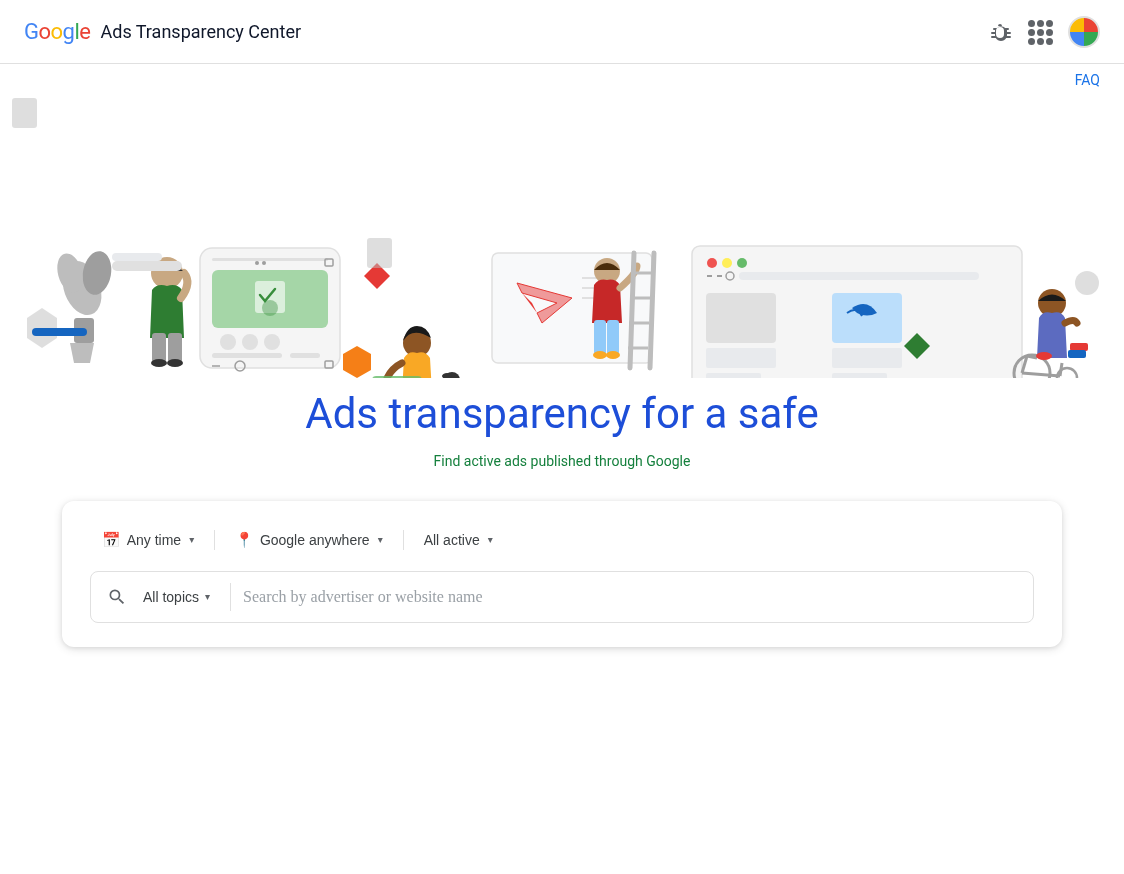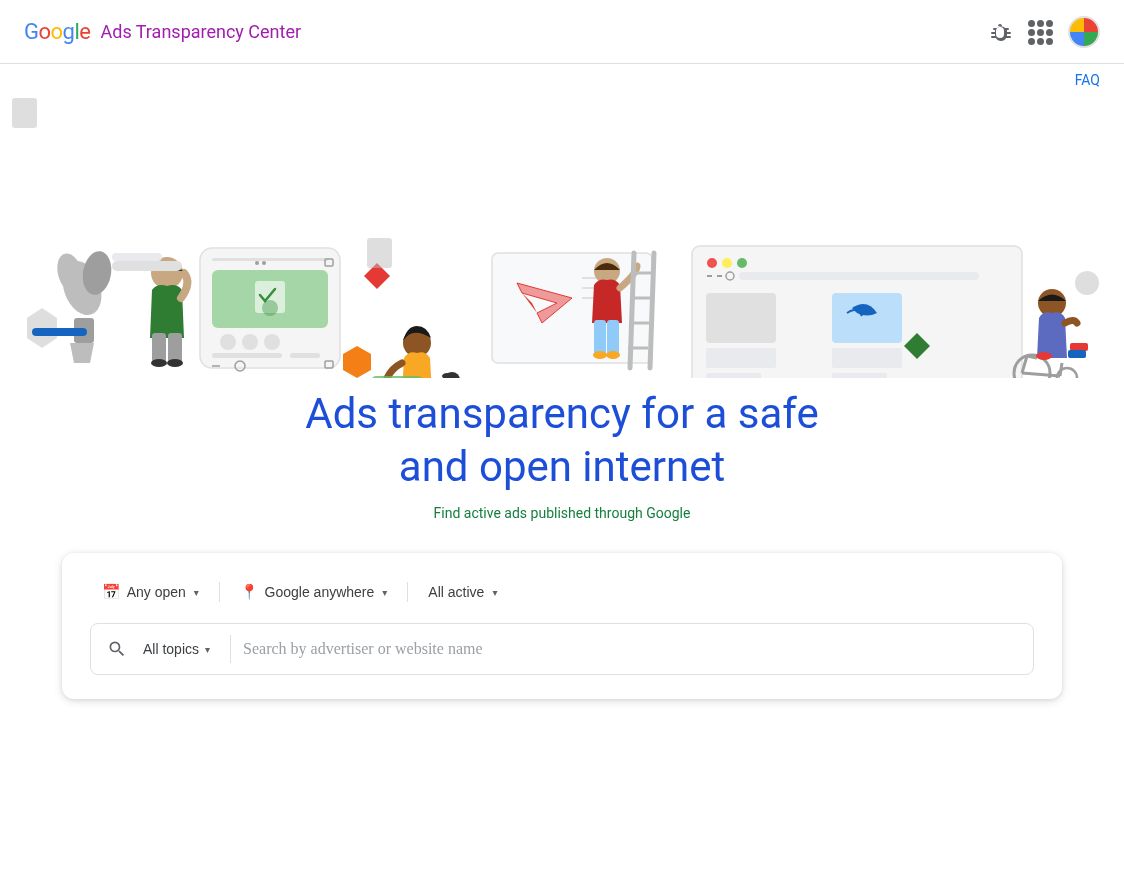--- a/index.html
+++ b/index.html
@@ -25,21 +25,21 @@
       font-size: 22px;
       font-weight: 400;
       letter-spacing: -0.5px;
     }
     .g-blue { color: #4285F4; }
     .g-red { color: #EA4335; }
     .g-yellow { color: #FBBC05; }
     .g-green { color: #34A853; }
     .header-title {
       font-size: 18px;
-      color: #a21caf;
+      color: #0f172a;
       font-weight: 400;
       margin-left: 2px;
     }
     .header-right {
       display: flex;
       align-items: center;
       gap: 16px;
     }
     .bug-icon {
       width: 24px;
@@ -404,30 +404,29 @@
     <rect x="100" y="163" width="70" height="10" rx="5" fill="#e0e0e0"></rect>
     <rect x="100" y="155" width="50" height="8" rx="4" fill="#e8eaed"></rect>
 
     <polygon points="345,248 331,256 331,272 345,280 359,272 359,256" fill="#f57f17"></polygon>
   </svg>
 </div>
 
 <div class="main-content">
   <h1 class="hero-title">
     <span>Ads transparency for a safe</span><br>
-    <span>and open internet</span>
   </h1>
   <p class="hero-subtitle">Find active ads published through Google</p>
 
   <div class="search-card">
 
     <div class="filter-row">
       <button class="filter-btn">
         <span style="font-size:15px;">📅</span>
-        <span>Any open</span>
+        <span>Any time</span>
         <span class="chevron">▾</span>
       </button>
       <div class="filter-divider"></div>
       <button class="filter-btn">
         <span style="font-size:15px;">📍</span>
         <span>Google anywhere</span>
         <span class="chevron">▾</span>
       </button>
       <div class="filter-divider"></div>
       <button class="filter-btn">

